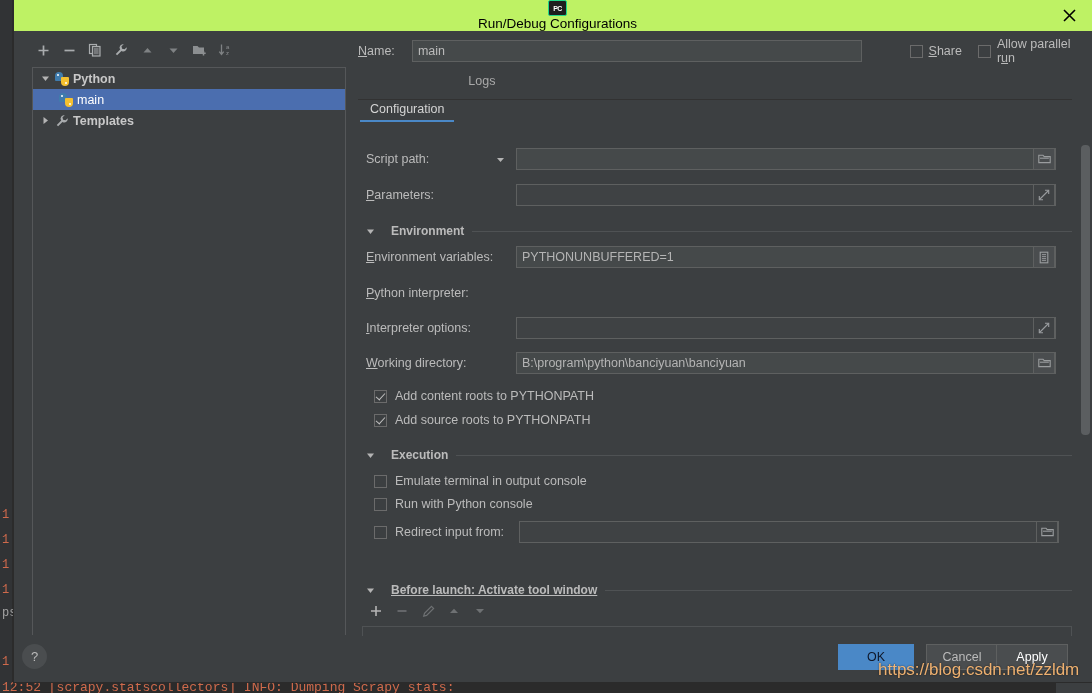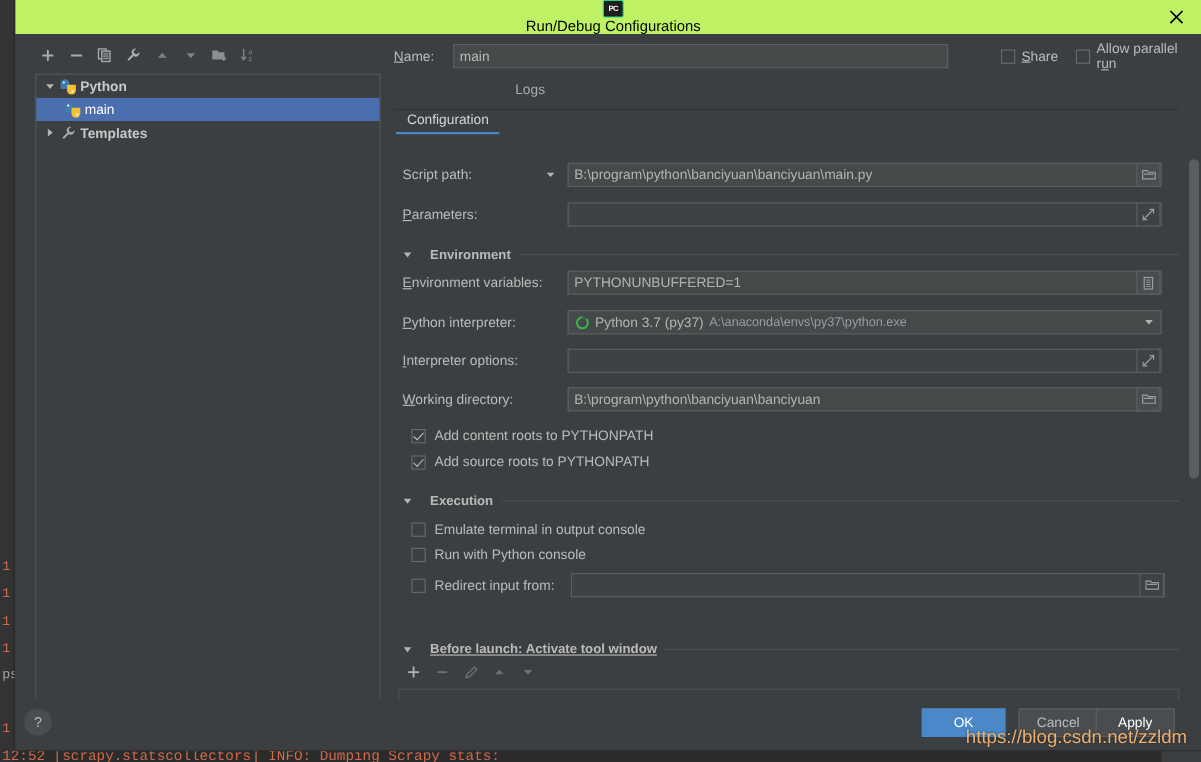--- a/index.html
+++ b/index.html
@@ -366,21 +366,21 @@
     box-sizing: border-box;
     cursor: pointer;
     color: #bbbbbb;
     background: #4a4d4f;
     padding: 0 14px;
   }
   #btn-ok {
     right: 178px;
     background: #4a88c7;
     border-color: #4a88c7;
-    color: #ffffff;
+    color: #0f172a;
     min-width: 76px;
   }
   #btn-cancel { right: 94px; }
   #btn-apply { right: 24px; color: #ffffff; }
 
   
   #watermark {
     position: absolute;
     left: 878px; top: 660px;
     color: #fdba74;
@@ -546,21 +546,20 @@
       <div id="form-area">
 
         <div class="row" style="left:8px; top:47px; width:706px;">
           <span class="lbl-col">Script path:</span>
           <span class="dropdown-caret" style="left:130px; right:auto;">
             <svg width="9" height="9" viewBox="0 0 9 9">
                 <path d="M1 3 L4.5 7 L8 3 Z" fill="#b4b4b4"></path>
               </svg>
           </span>
           <span class="inputbox" style="width:540px;">
-            <span class="val">B:\program\python\banciyuan\banciyuan\main.py</span>
             <span class="fld-btn">
               <svg width="13" height="12" viewBox="0 0 13 12">
                 <path d="M0.8 2.2 H5 L6.2 3.6 H12.2 V9.6 H0.8 Z" fill="none" stroke="#9a9d9f" stroke-width="1.1"></path>
                 <path d="M2 5.2 H10.8" stroke="#9a9d9f" stroke-width="1.1"></path>
               </svg>
             </span>
           </span>
         </div>
 
         <div class="row" style="left:8px; top:83px; width:706px;">
@@ -595,35 +594,20 @@
               <svg width="12" height="13" viewBox="0 0 12 13">
                 <rect x="2.2" y="1.2" width="7.6" height="10.6" stroke="#9a9d9f" stroke-width="1.1" fill="none"></rect>
                 <path d="M4 3.6 H8 M4 5.6 H8 M4 7.6 H8 M4 9.4 H8" stroke="#9a9d9f" stroke-width="0.9"></path>
               </svg>
             </span>
           </span>
         </div>
 
         <div class="row" style="left:8px; top:181px; width:706px;align-items:center;">
           <span class="lbl-col"><span class="ul1">P</span>ython interpreter:</span>
-          <span class="inputbox" style="width:540px;">
-            <span style="margin-left:6px;display:flex;align-items:center;">
-              <svg width="13" height="13" viewBox="0 0 13 13">
-                <circle cx="6.5" cy="6.5" r="5" fill="none" stroke="#39b54a" stroke-width="1.8"></circle>
-                <path d="M6.5 1.5 a5 5 0 0 1 3.4 1.3" fill="none" stroke="#45494a" stroke-width="1.8"></path>
-              </svg>
-            </span>
-            <span class="val" style="padding-left:5px;">Python 3.7 (py37)</span>
-            <span class="val" style="padding-left:5px;color:#9a9d9f;font-size:11.5px;">A:\anaconda\envs\py37\python.exe</span>
-            <span class="dropdown-caret">
-              <svg width="9" height="9" viewBox="0 0 9 9">
-                  <path d="M1 3 L4.5 7 L8 3 Z" fill="#b4b4b4"></path>
-                </svg>
-            </span>
-          </span>
         </div>
 
         <div class="row" style="left:8px; top:216px; width:706px;">
           <span class="lbl-col"><span class="ul1">I</span>nterpreter options:</span>
           <span class="inputbox empty" style="width:540px;">
             <span class="val"></span>
             <span class="fld-btn" style="background:#3f4244;">
               <svg width="12" height="12" viewBox="0 0 12 12">
                 <path d="M7 1.3 H10.7 V5" stroke="#9a9d9f" stroke-width="1.1" fill="none"></path>
                 <path d="M5 10.7 H1.3 V7" stroke="#9a9d9f" stroke-width="1.1" fill="none"></path>

